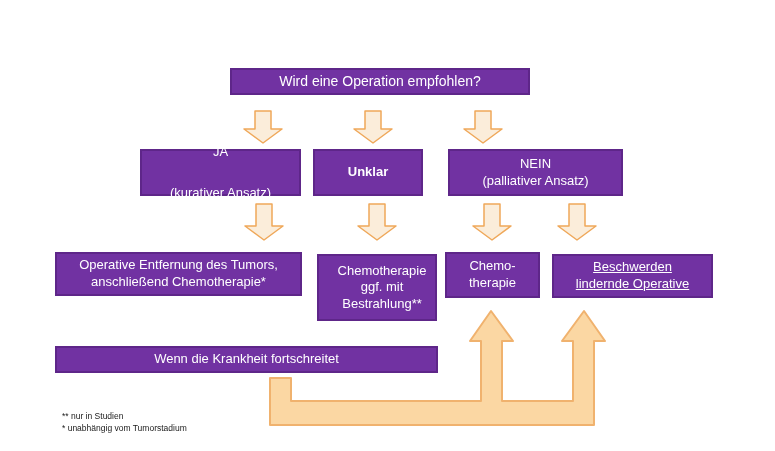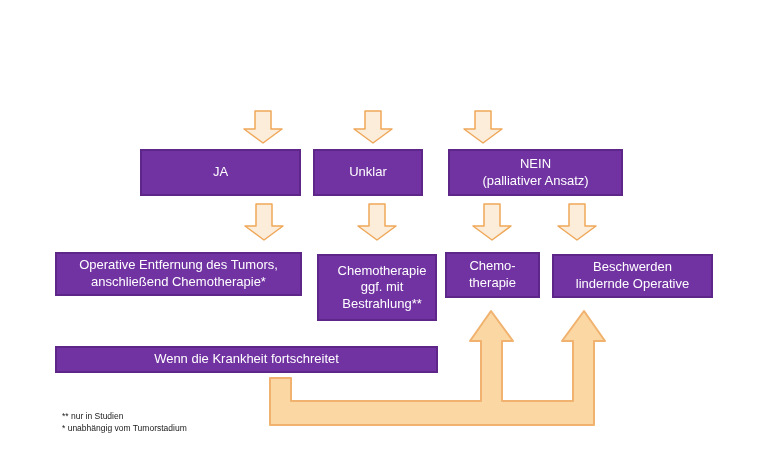--- a/index.html
+++ b/index.html
@@ -14,26 +14,26 @@
     position:absolute;box-sizing:border-box;
     background:var(--box-fill,#7132A2);
     border:2px solid var(--box-border,#5E2689);
     color:var(--box-text,#fff);
     display:flex;flex-direction:column;align-items:center;justify-content:center;
     text-align:center;font-size:13px;line-height:1.28;
   }
   .pbox span{display:block;white-space:nowrap;}
   #question-box{left:230px;top:68px;width:300px;height:27px;font-size:14px;}
   #ja-box{left:140px;top:149px;width:161px;height:47px;gap:24px;}
-  #unklar-box{left:313px;top:149px;width:110px;height:47px;}
+  #unklar-box{left:313px;top:149px;width:110px;height:47px;font-weight:bold;}
   #nein-box{left:448px;top:149px;width:175px;height:47px;}
   #operative-box{left:55px;top:252px;width:247px;height:44px;}
   #bestrahlung-box{left:317px;top:254px;width:120px;height:67px;padding-left:10px;}
   #chemo-box{left:445px;top:252px;width:95px;height:46px;text-align:right;}
-  #beschwerden-box{left:552px;top:254px;width:161px;height:44px;}
+  #beschwerden-box{left:552px;top:254px;width:161px;height:44px;text-decoration:underline;}
   #progression-box{left:55px;top:346px;width:383px;height:27px;}
   #footnotes{
     position:absolute;left:62px;top:410px;color:var(--footnote-text,#1A1A1A);
     font-size:8.5px;line-height:12px;
   }
 </style>
 </head>
 <body>
 
 <div id="canvas">
@@ -45,23 +45,27 @@
     <polygon class="small-arrow" points="475,111 491,111 491,129 502,129 483,143 464,129 475,129"></polygon>
 
     <polygon class="small-arrow" points="256,204 272,204 272,226 283,226 264,240 245,226 256,226"></polygon>
     <polygon class="small-arrow" points="369,204 385,204 385,226 396,226 377,240 358,226 369,226"></polygon>
     <polygon class="small-arrow" points="484,204 500,204 500,226 511,226 492,240 473,226 484,226"></polygon>
     <polygon class="small-arrow" points="569,204 585,204 585,226 596,226 577,240 558,226 569,226"></polygon>
 
     <polygon class="big-arrow" points="270,378 291,378 291,401 481,401 481,341 470,341 491,311 513,341 502,341 502,401 573,401 573,341 562,341 584,311 605,341 594,341 594,425 270,425"></polygon>
   </svg>
 
+  <div class="pbox" id="question-box">
+    <span>Wird eine Operation empfohlen?</span>
+  </div>
 
   <div class="pbox" id="ja-box">
     <span>JA</span>
+    <span>(kurativer Ansatz)</span>
   </div>
 
   <div class="pbox" id="unklar-box">
     <span>Unklar</span>
     <span></span>
   </div>
 
   <div class="pbox" id="nein-box">
     <span>NEIN</span>
     <span>(palliativer Ansatz)</span>

